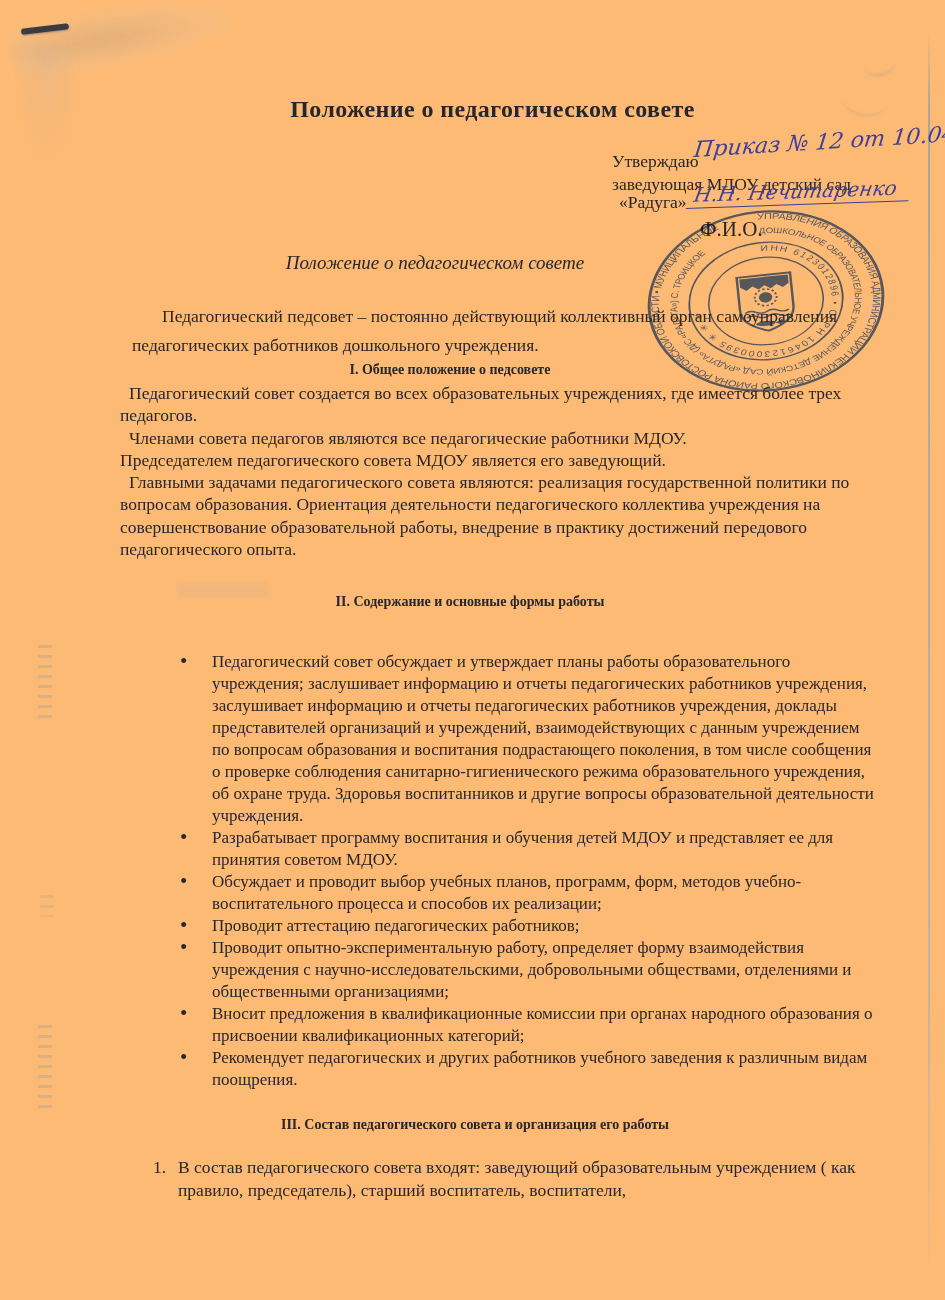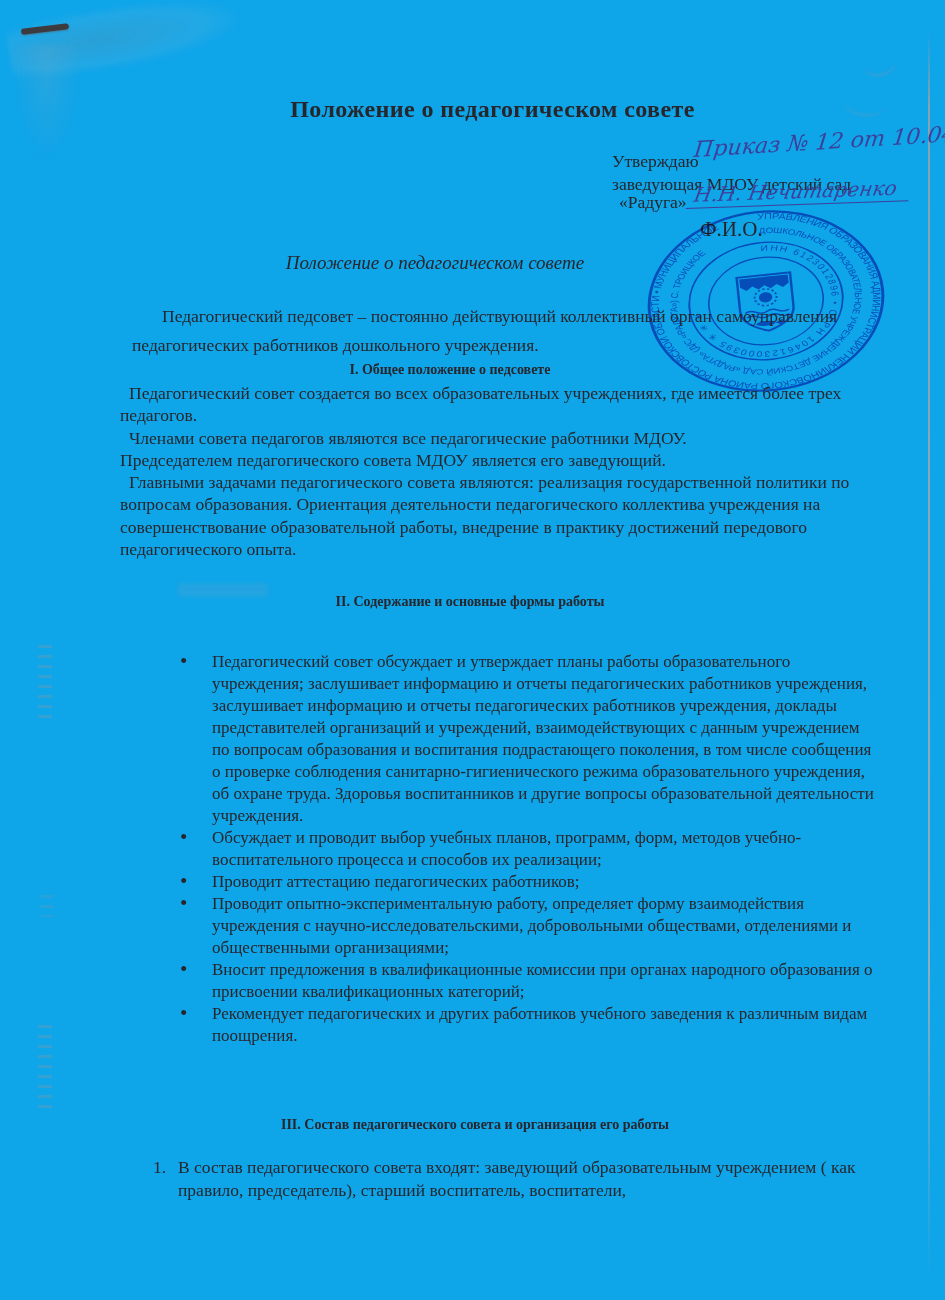--- a/index.html
+++ b/index.html
@@ -1,17 +1,17 @@
 <!DOCTYPE html>
 <html lang="ru"><head>
 <meta charset="utf-8">
 <style>
   html,body{margin:0;padding:0;background:#ffffff;}
   .page{
-    position:relative;width:945px;height:1300px;background:#0ea5e9;
+    position:relative;width:945px;height:1300px;background:#fdba74;
     font-family:"Liberation Serif", serif;color:#26262c;overflow:hidden;
   }
   
   .smudge{position:absolute;pointer-events:none;}
   .smudge-a{left:8px;top:6px;width:230px;height:60px;
     background:radial-gradient(ellipse at 40% 50%, rgba(140,140,145,.22), rgba(200,200,205,.10) 55%, transparent 75%);
     filter:blur(2px);transform:rotate(-9deg);}
   .smudge-b{left:12px;top:45px;width:70px;height:120px;
     background:radial-gradient(ellipse at 50% 20%, rgba(170,170,175,.16), transparent 70%);
     filter:blur(2px);}
@@ -138,20 +138,21 @@
   <div class="sec1">
     <p class="ind8">Педагогический совет создается во всех образовательных учреждениях, где имеется более трех педагогов.</p>
     <p class="ind8">Членами совета педагогов являются все педагогические работники МДОУ.</p>
     <p>Председателем педагогического совета МДОУ является его заведующий.</p>
     <p class="ind8">Главными задачами педагогического совета являются: реализация государственной политики по вопросам образования. Ориентация деятельности педагогического коллектива учреждения на совершенствование образовательной работы, внедрение в практику достижений передового педагогического опыта.</p>
   </div>
 
   <h3 class="sec-heading h2">II. Содержание и основные формы работы</h3>
   <ul class="bullets">
     <li>Педагогический совет обсуждает и утверждает планы работы образовательного учреждения; заслушивает информацию и отчеты педагогических работников учреждения, заслушивает информацию и отчеты педагогических работников учреждения, доклады представителей организаций и учреждений, взаимодействующих с данным учреждением по вопросам образования и воспитания подрастающего поколения, в том числе сообщения о проверке соблюдения санитарно-гигиенического режима образовательного учреждения, об охране труда. Здоровья воспитанников и другие вопросы образовательной деятельности учреждения.</li>
+    <li>Разрабатывает программу воспитания и обучения детей МДОУ и представляет ее для принятия советом МДОУ.</li>
     <li>Обсуждает и проводит выбор учебных планов, программ, форм, методов учебно-воспитательного процесса и способов их реализации;</li>
     <li>Проводит аттестацию педагогических работников;</li>
     <li>Проводит опытно-экспериментальную работу, определяет форму взаимодействия учреждения с научно-исследовательскими, добровольными обществами, отделениями и общественными организациями;</li>
     <li>Вносит предложения в квалификационные комиссии при органах народного образования о присвоении квалификационных категорий;</li>
     <li>Рекомендует педагогических и других работников учебного заведения к различным видам поощрения.</li>
   </ul>
 
   <h3 class="sec-heading h3">III. Состав педагогического совета и организация его работы</h3>
   <ol class="numbered">
     <li>

